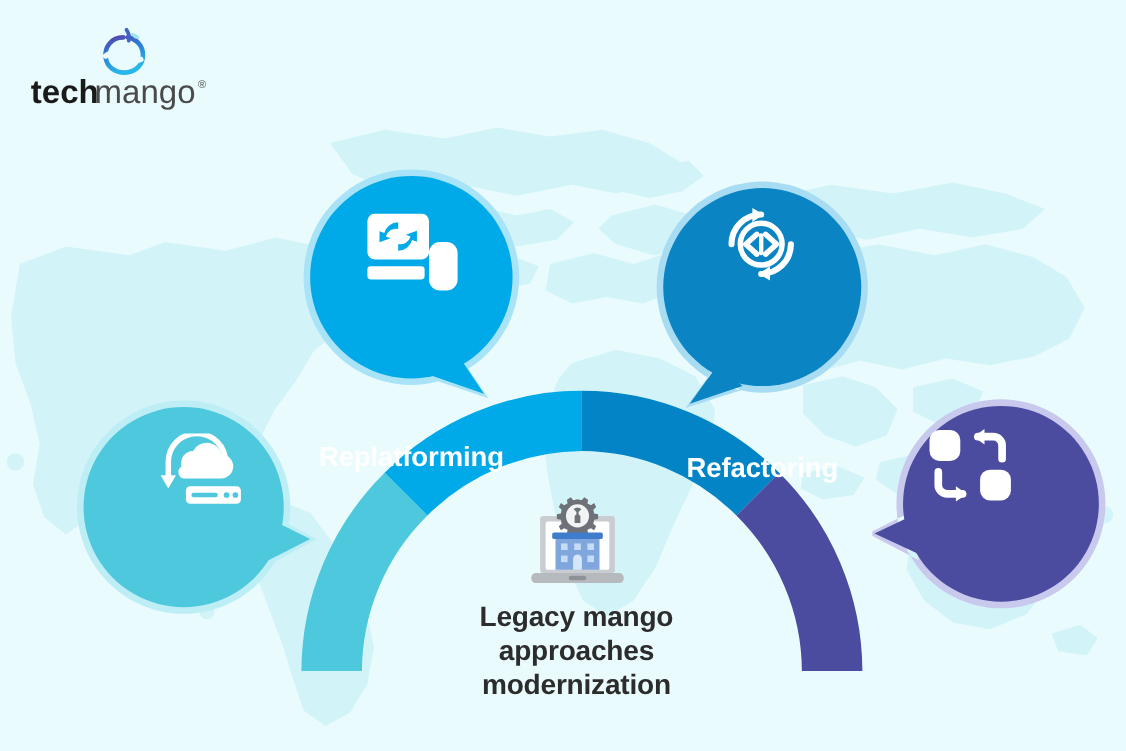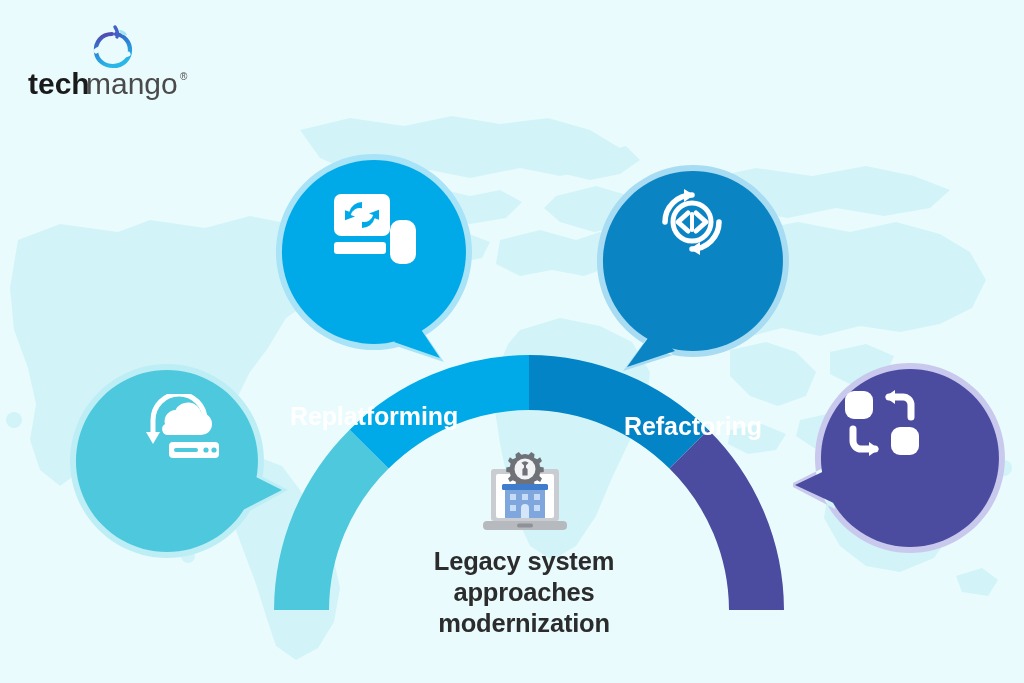--- a/index.html
+++ b/index.html
@@ -185,21 +185,21 @@
     <rect x="57" y="47" width="6" height="6" fill="#c6dbf5"></rect>
     <rect x="33" y="58" width="6" height="6" fill="#c6dbf5"></rect>
     <rect x="57" y="58" width="6" height="6" fill="#c6dbf5"></rect>
     <path d="M44 71 L44 61 a4 4 0 0 1 8 0 L52 71 Z" fill="#d6e6fa"></path>
 
     <rect x="6" y="74" width="84" height="9" rx="4" fill="#b6b9be"></rect>
     <rect x="40" y="76.5" width="16" height="4" rx="2" fill="#8e9298"></rect>
   </svg>
 
   <div class="center-caption">
-    <div>Legacy system</div>
+    <div>Legacy mango</div>
     <div>approaches</div>
     <div>modernization</div>
   </div>
 
   <div class="bubble" id="b-replatforming">
     <svg width="212" height="232" viewBox="0 0 212 232">
       <path d="M106 8 a98 98 0 1 1 -0.1 0 Z M150 178 L176 216 L128 200 Z" fill="#a8e3f7"></path>
       <path d="M106 14 a92 92 0 1 1 -0.1 0 Z" fill="#00a9e7"></path>
       <path d="M148 176 L172 212 L126 196 Z" fill="#00a9e7"></path>
     </svg>

